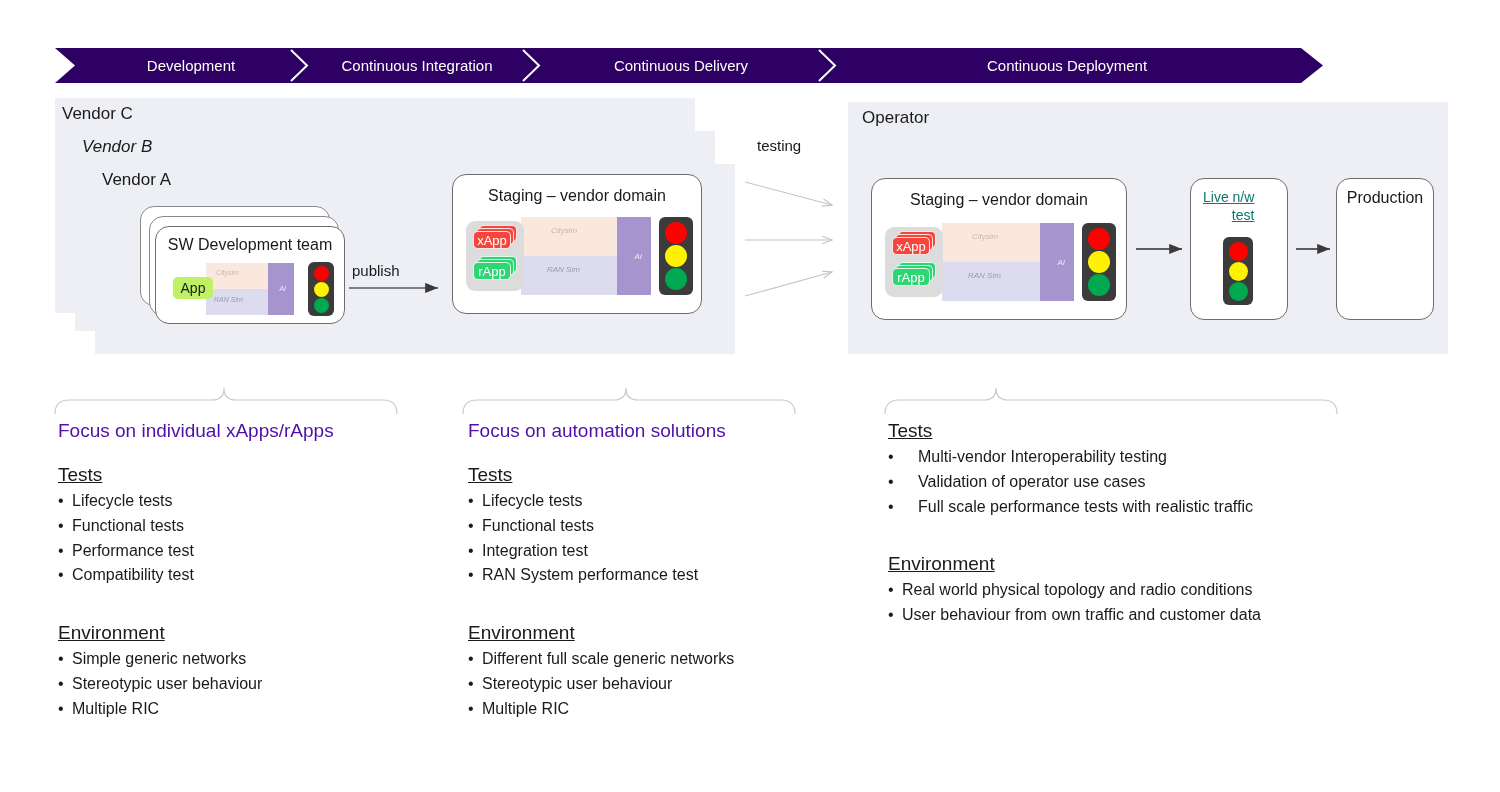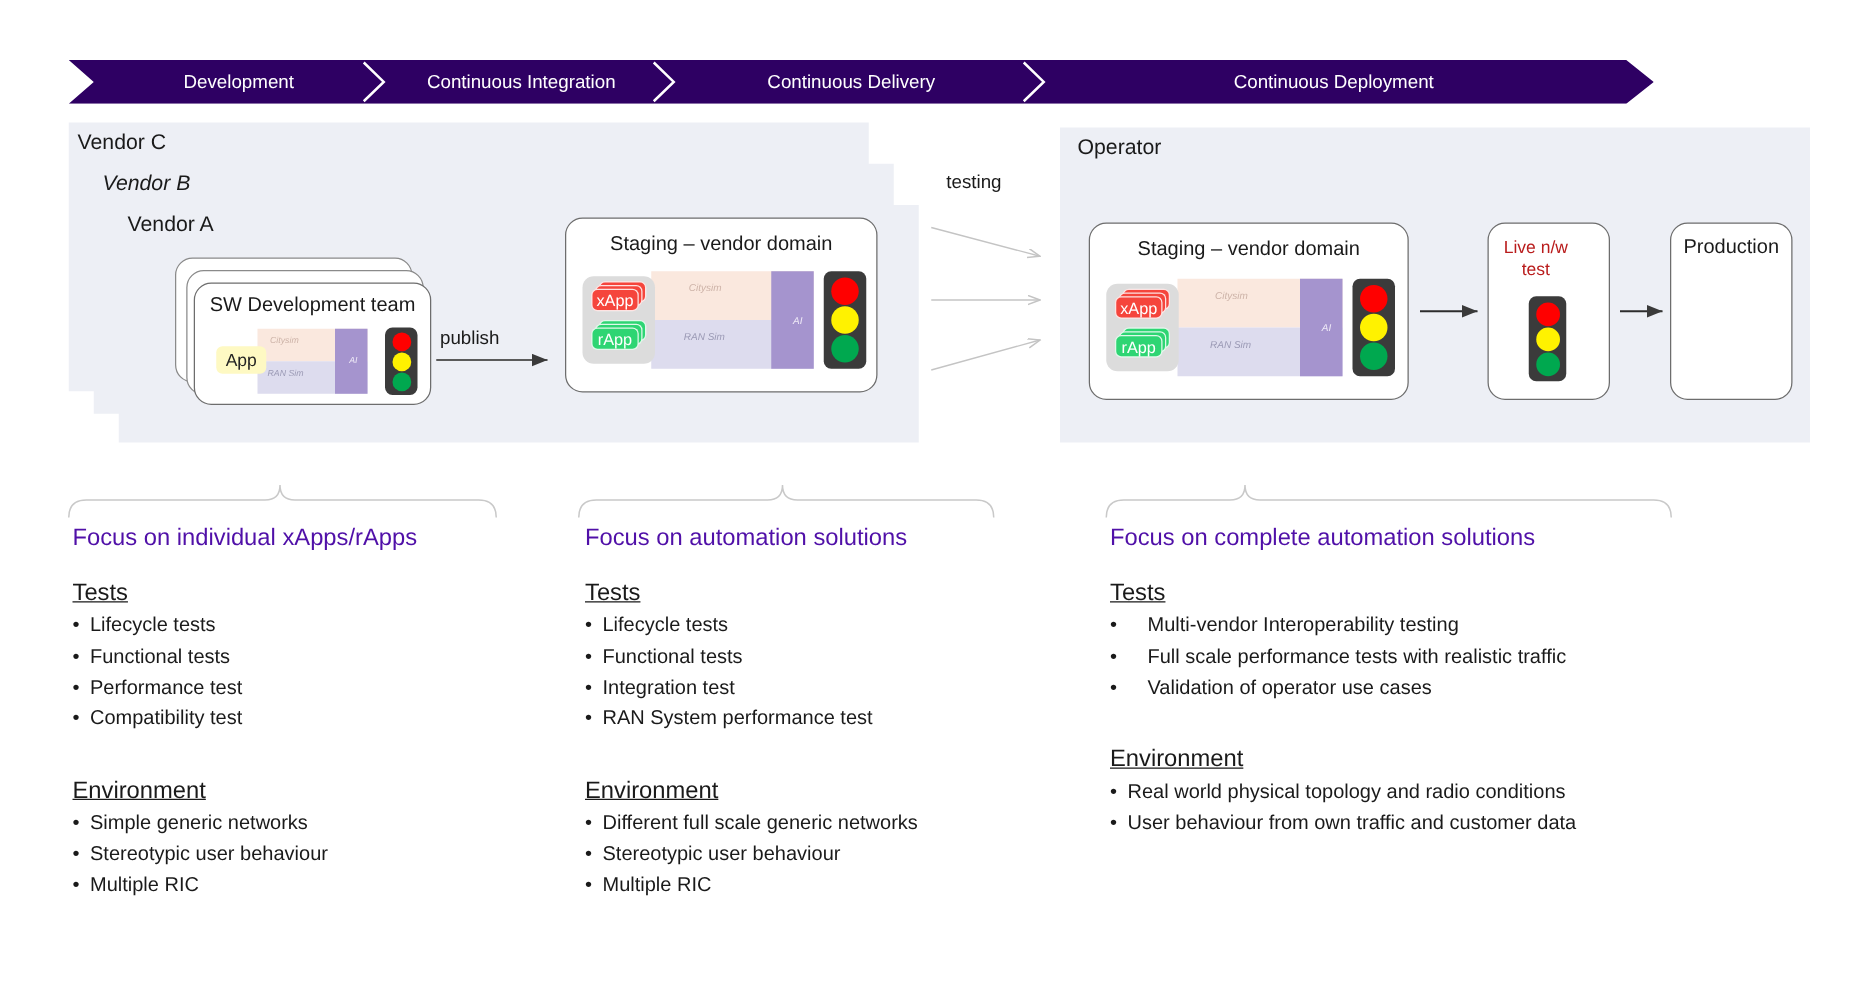--- a/index.html
+++ b/index.html
@@ -70,24 +70,25 @@
   .card-title {
     position: absolute;
     left: 0; right: 0;
     text-align: center;
     font-size: 16px;
     color: #1a1a1a;
     white-space: nowrap;
   }
   .card-title-left {
     position: absolute;
-    text-align: center;
+    text-align: right;
     font-size: 14px;
-    color: #b91c1c;
+    color: #0f766e;
     line-height: 1.25;
+    text-decoration: underline;
   }
 
   
   .simpanel { position: absolute; }
   .sim-city {
     position: absolute; left: 0; top: 0;
     width: 100%; height: 50%;
     background: #fae8de;
   }
   .sim-ran {
@@ -133,21 +134,21 @@
     display: flex; align-items: center; justify-content: center;
     border: 1px solid rgba(255,255,255,0.85);
   }
   .chip-shadow {
     position: absolute;
     border-radius: 5px;
     border: 1px solid rgba(255,255,255,0.85);
   }
   .app-chip {
     position: absolute;
-    background: #fef9c3;
+    background: #bef264;
     border-radius: 5px;
     color: #222;
     font-size: 14px;
     display: flex; align-items: center; justify-content: center;
   }
 
   
   .flow-label {
     position: absolute;
     font-size: 15px;
@@ -379,26 +380,25 @@
     <div class="gap"></div>
     <div class="sec-title">Environment</div>
     <ul class="bullets">
       <li>Different full scale generic networks</li>
       <li>Stereotypic user behaviour</li>
       <li>Multiple RIC</li>
     </ul>
   </div>
 
   <div class="col" style="left:888px; width:560px;">
-    <div class="col-heading">Focus on complete automation solutions</div>
     <div class="sec-title">Tests</div>
     <ul class="bullets wide">
       <li>Multi-vendor Interoperability testing</li>
+      <li>Validation of operator use cases</li>
       <li>Full scale performance tests with realistic traffic</li>
-      <li>Validation of operator use cases</li>
     </ul>
     <div class="gap"></div>
     <div class="sec-title">Environment</div>
     <ul class="bullets">
       <li>Real world physical topology and radio conditions</li>
       <li>User behaviour from own traffic and customer data</li>
     </ul>
   </div>
 
 </div>

